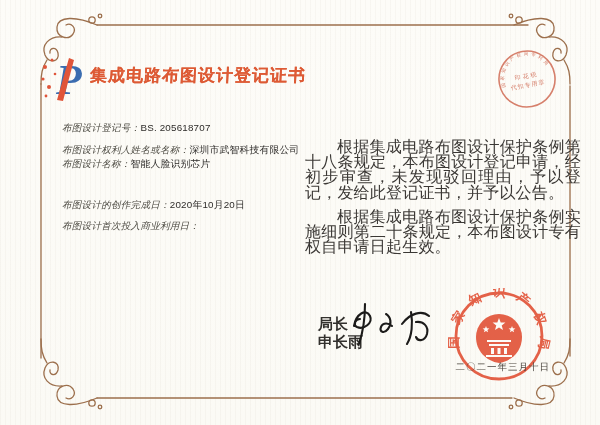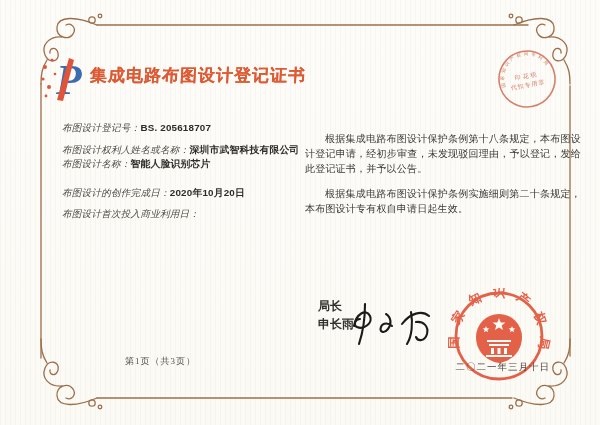--- a/index.html
+++ b/index.html
@@ -25,33 +25,33 @@
     text-shadow:0 0 .4px #e0663f;
   }
   .certno{left:322px;top:100px;font-size:10px;color:#55504a;}
   .certno .lbl{letter-spacing:1px;}
   .certno .val{font-family:"Liberation Sans","DejaVu Sans",sans-serif;font-weight:bold;color:#353331;margin-left:26px;letter-spacing:.5px;}
 
   
   .fields{left:62px;top:122px;width:240px;}
   .field{margin-bottom:9px;line-height:11.5px;font-size:9.5px;}
   .field .lbl{font-style:italic;color:#4c4a42;letter-spacing:.3px;}
-  .field .val{font-family:"Liberation Sans","DejaVu Sans",sans-serif;font-weight:bold;color:#2e2c2a;font-size:9.8px;letter-spacing:.2px;}
-  .field.gap{margin-top:16px;}
+  .field .val{font-family:"Liberation Sans","DejaVu Sans",sans-serif;font-weight:normal;color:#2e2c2a;font-size:9.8px;letter-spacing:.2px;}
+  .field.gap{margin-top:28px;}
   .field.tight{margin-bottom:10px;}
 
   
   .bodytext{left:305px;top:131px;width:276px;}
   .bodytext p{
-    margin:0 0 9px 0;font-size:10px;line-height:15.2px;color:#3b3835;
+    margin:8px 0 9px 0;font-size:16px;line-height:15.2px;color:#3b3835;
     text-align:justify;text-indent:2em;letter-spacing:.2px;
   }
 
   
-  .issuer{left:318px;top:297px;font-size:12px;font-weight:bold;color:#33312e;line-height:18px;
+  .issuer{left:318px;top:315px;font-size:15px;font-weight:bold;color:#33312e;line-height:18px;
     font-family:Liberation Serif, serif;}
   .sigbox{left:344px;top:298px;}
   .sealbox{left:444px;top:288px;}
   .sealdate{left:434px;top:361px;width:116px;text-align:right;font-size:9.5px;color:#4a443e;letter-spacing:1px;z-index:4;}
   .stampbox{left:495px;top:47px;transform:rotate(-10deg);opacity:.85;}
 
   .footer{left:88px;top:355px;width:145px;text-align:center;font-size:9px;color:#55504a;letter-spacing:1px;}
 </style>
 </head>
 <body>
@@ -160,15 +160,14 @@
       <rect x="45" y="56" width="20" height="2"></rect>
       <rect x="47" y="60" width="3" height="6"></rect>
       <rect x="53.5" y="60" width="3" height="6"></rect>
       <rect x="60" y="60" width="3" height="6"></rect>
       <rect x="42" y="67" width="26" height="2"></rect>
     </g>
   </svg>
 
   <div class="abs sealdate">二〇二一年三月十日</div>
 
-  <div class="abs footer">第1页（共3页）</div>
 
 </div>
 
 </body></html>

